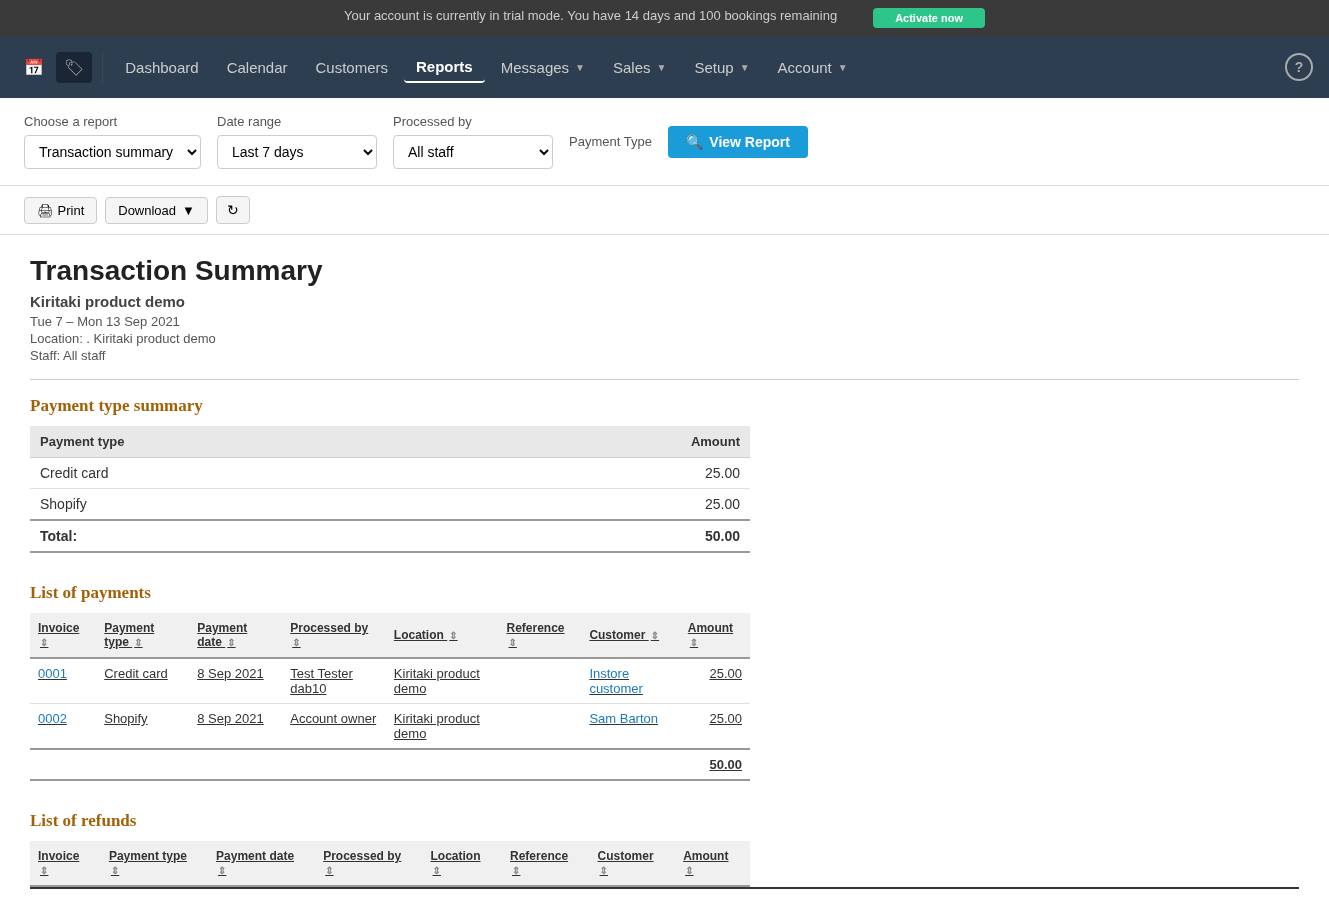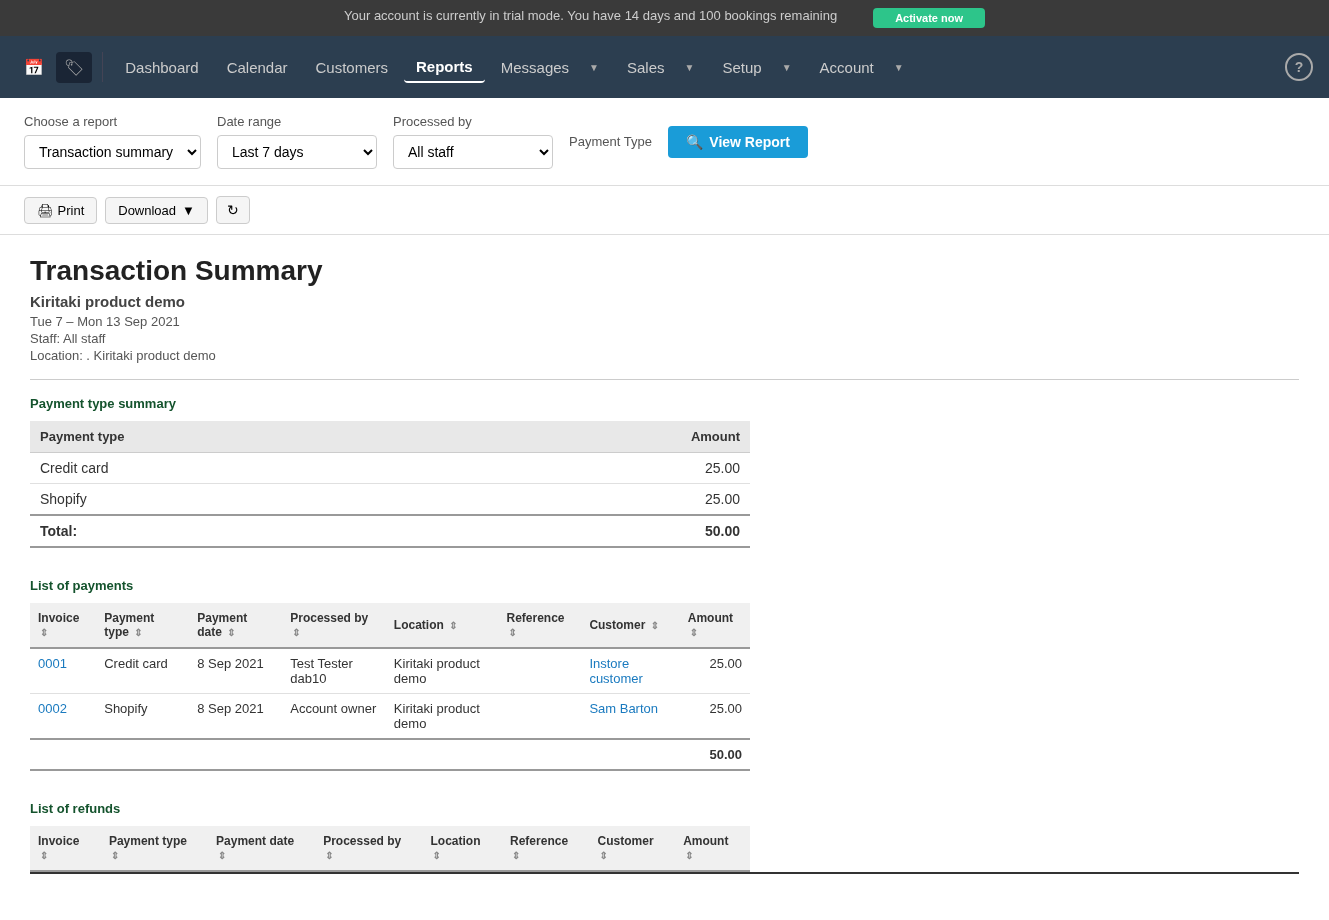--- a/index.html
+++ b/index.html
@@ -61,21 +61,21 @@
       color: #ccc;
       text-decoration: none;
       padding: 6px 12px;
       font-size: 15px;
       border-radius: 4px;
       cursor: pointer;
       white-space: nowrap;
     }
     .navbar .nav-link.active { color: #fff; font-weight: 700; border-bottom: 2px solid #fff; }
     .navbar .nav-link-with-arrow {
-      display: flex; align-items: center; gap: 20px;
+      display: flex; align-items: center; gap: 6px;
     }
     .navbar .arrow-down { font-size: 10px; color: #aaa; }
     .navbar-spacer { flex: 1; }
     .navbar .help-btn {
       background: none;
       border: 2px solid #aaa;
       border-radius: 50%;
       color: #aaa;
       width: 28px;
       height: 28px;
@@ -171,24 +171,25 @@
       margin-bottom: 2px;
     }
     .report-divider {
       border: none;
       border-top: 1px solid #ccc;
       margin: 16px 0;
     }
 
     
     .section-title {
-      font-size: 13px;
-      font-weight: 600;
-      color: #14532d;
+      font-size: 17px;
+      font-weight: 600;
+      color: #a16207;
       margin-bottom: 10px;
+      font-family: Liberation Serif, serif;
     }
 
     
     .data-table {
       width: 100%;
       border-collapse: collapse;
       font-size: 14px;
       max-width: 720px;
     }
     .data-table thead tr {
@@ -212,20 +213,21 @@
       border-top: 2px solid #999;
       border-bottom: 2px solid #999;
     }
 
     
     .payments-table {
       width: 100%;
       border-collapse: collapse;
       font-size: 13px;
       max-width: 720px;
+      text-decoration: underline;
     }
     .payments-table thead tr {
       background: #f0f0f0;
       border-bottom: 2px solid #999;
     }
     .payments-table th {
       padding: 8px 8px;
       font-weight: 600;
       text-align: left;
       font-size: 12px;
@@ -340,22 +342,22 @@
   <button class="refresh-btn">
     <span>↻</span>
   </button>
 </div>
 
 <div class="report-wrapper">
 
   <h1 class="report-title">Transaction Summary</h1>
   <div class="report-subtitle">Kiritaki product demo</div>
   <div class="report-meta">Tue 7 – Mon 13 Sep 2021</div>
+  <div class="report-meta">Location:  . Kiritaki product demo</div>
   <div class="report-meta">Staff: All staff</div>
-  <div class="report-meta">Location:  . Kiritaki product demo</div>
   <hr class="report-divider">
 
   <div class="section-spacer">
     <div class="section-title">Payment type summary</div>
     <table class="data-table">
       <thead>
         <tr>
           <th>Payment type</th>
           <th class="right">Amount</th>
         </tr>

